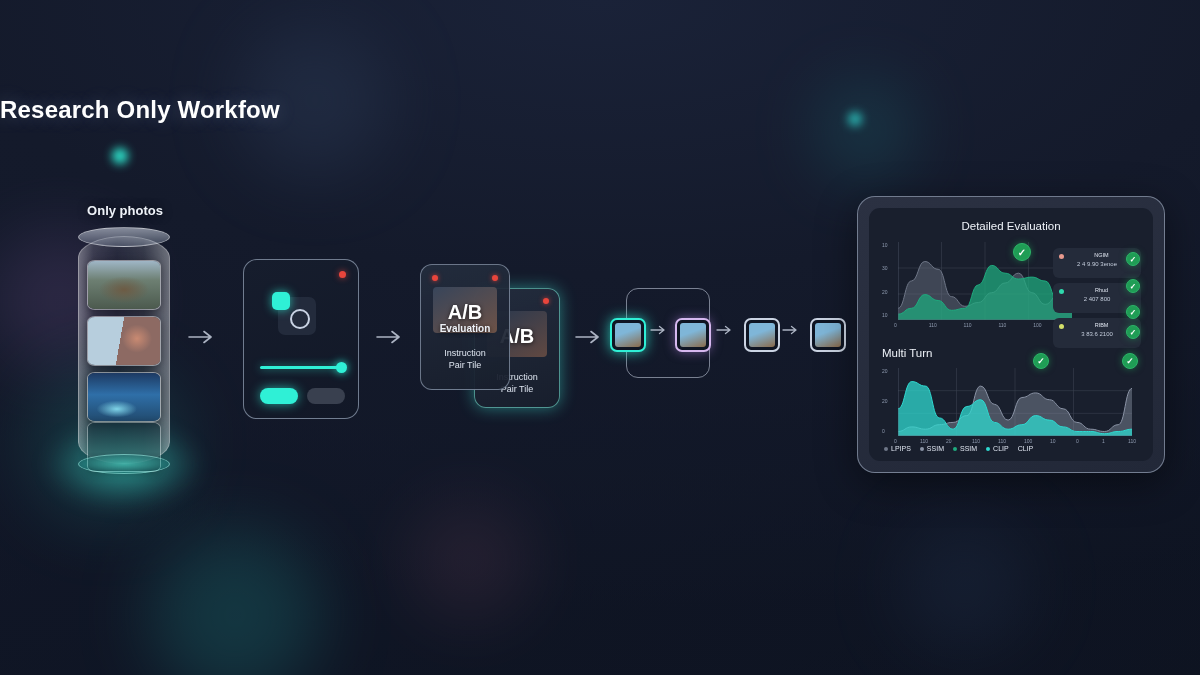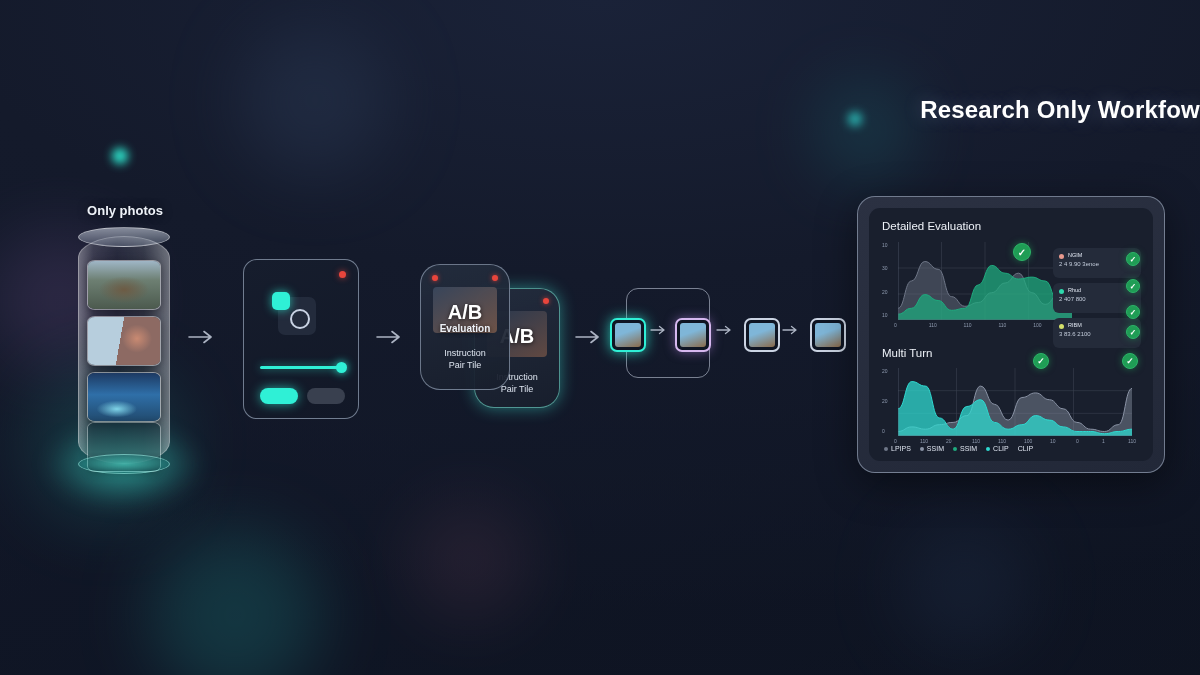--- a/index.html
+++ b/index.html
@@ -17,21 +17,21 @@
     position:absolute; inset:0;
     background:
       radial-gradient(120% 90% at 50% 0%, #1a2238 0%, #141a2b 45%, #10152440 100%),
       linear-gradient(160deg,#141b2e 0%,#101626 55%,#0d1320 100%);
   }
   .bokeh { position:absolute; border-radius:50%; filter:blur(34px); }
 
   
   #title {
     position:absolute; left:0; right:0; top:96px;
-    text-align:right;
+    text-align:left;
     font-size:24px; font-weight:bold;
     letter-spacing:.2px;
     color:#ffffff;
     text-shadow:0 0 18px rgba(180,205,255,.25);
   }
 
   
   .arrow { position:absolute; color:#c6cedd; opacity:.85; }
   .arrow svg { display:block; }
 
@@ -111,21 +111,21 @@
     border-radius:50%; background:#2ff0d6; box-shadow:0 0 9px rgba(47,240,214,.9);
   }
   #ctrl .btnrow { position:absolute; left:16px; top:128px; display:flex; gap:9px; }
   #ctrl .pill { width:38px; height:16px; border-radius:9px; }
   #ctrl .pill.on { background:#2ff0d6; box-shadow:0 0 11px rgba(47,240,214,.65); }
   #ctrl .pill.off { background:#39404f; }
 
   
   #ab { position:absolute; left:412px; top:258px; width:160px; height:160px; }
   .abcard {
-    position:absolute; border-radius:20px;
+    position:absolute; border-radius:12px;
     background:linear-gradient(165deg,rgba(36,45,62,.92),rgba(24,31,45,.95));
     border:1px solid rgba(190,205,228,.5);
     overflow:hidden;
   }
   .abcard.back {
     left:62px; top:30px; width:86px; height:120px;
     box-shadow:0 0 16px rgba(64,236,216,.45);
     border-color:rgba(120,240,220,.55);
   }
   .abcard.front { left:8px; top:6px; width:90px; height:126px; }
@@ -176,20 +176,21 @@
     border:1px solid rgba(190,203,226,.5);
     padding:11px;
     box-shadow:0 10px 40px rgba(0,0,0,.45);
   }
   #screen {
     width:100%; height:100%;
     border-radius:11px;
     background:#191f2d;
     padding:12px 13px;
     position:relative;
+    text-align:center;
   }
   .panel-title { font-size:11.5px; color:#eef2f8; }
   #chartA { position:absolute; left:13px; top:34px; width:190px; height:90px; }
   #chartB { position:absolute; left:13px; top:160px; width:250px; height:80px; }
   .ylab, .xlab { position:absolute; font-size:5px; color:#8f9bb0; }
   .plot { position:absolute; left:16px; right:0; top:0; bottom:12px; }
   .plot svg { display:block; width:100%; height:100%; }
 
   .stats { position:absolute; right:12px; top:40px; width:88px; }
   .stat {

